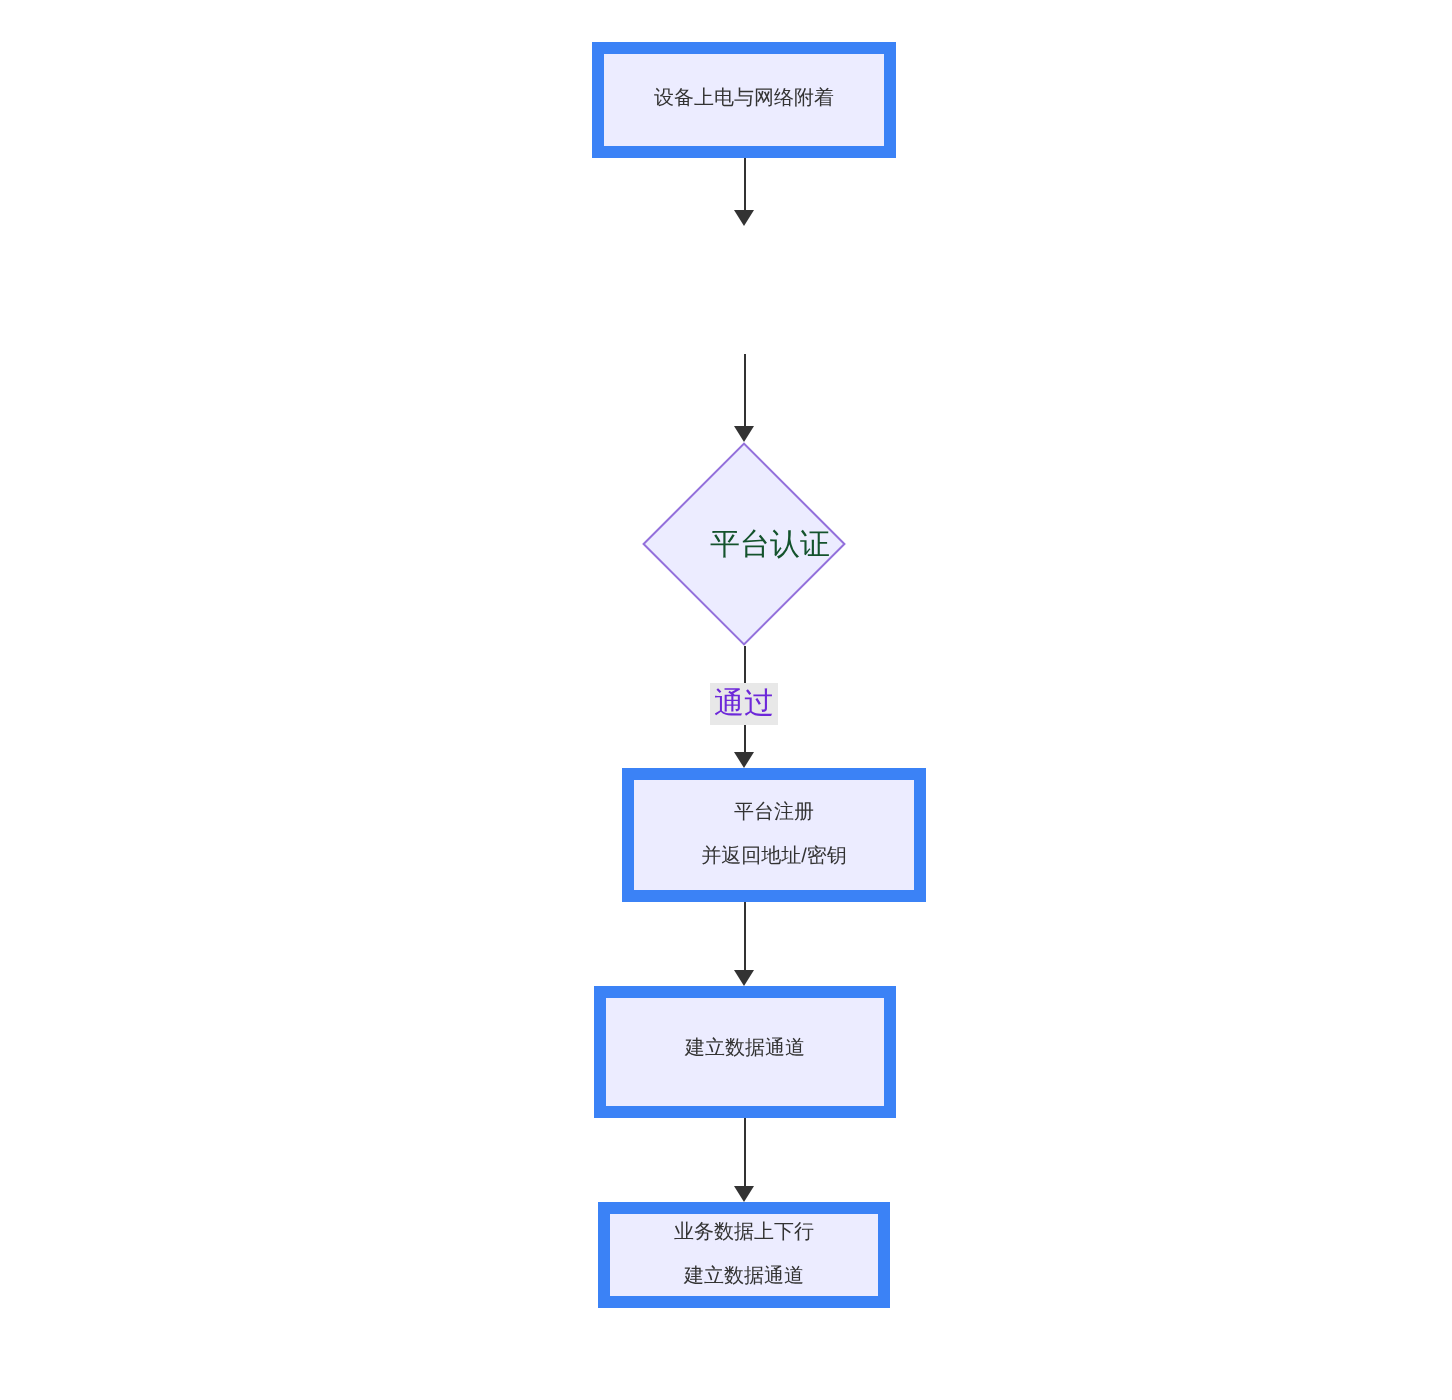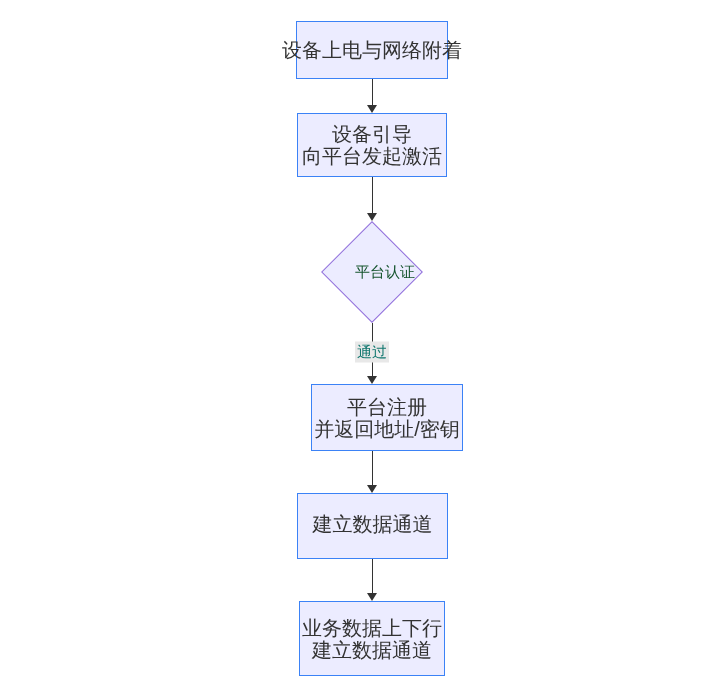--- a/index.html
+++ b/index.html
@@ -11,39 +11,39 @@
     position: relative;
     overflow: hidden;
   }
   .canvas {
     position: absolute;
     inset: 0;
   }
   .node {
     position: absolute;
     background: #ECECFF;
-    border: 1px solid #3b82f6;
+    border: 6px solid #3b82f6;
     color: #333333;
-    font-size: 20px;
+    font-size: 10px;
     line-height: 22px;
     display: flex;
     flex-direction: column;
     align-items: center;
     justify-content: center;
     text-align: center;
     box-sizing: border-box;
   }
   .node .line { white-space: nowrap; }
 
   
   .n1 { left: 296px; top: 21px;  width: 152px; height: 58px; }
   .n2 { left: 297px; top: 113px; width: 150px; height: 64px; }
   .n4 { left: 311px; top: 384px; width: 152px; height: 67px; }
   .n5 { left: 297px; top: 493px; width: 151px; height: 66px; font-family: Liberation Mono, monospace; }
-  .n6 { left: 299px; top: 601px; width: 146px; height: 75px; }
+  .n6 { left: 299px; top: 601px; width: 146px; height: 53px; }
 
   
   .diamond-wrap {
     position: absolute;
     left: 336px; top: 236px;
     width: 72px; height: 72px;
   }
   .diamond-shape {
     position: absolute;
     inset: 0;
@@ -92,44 +92,40 @@
   .e3 { top: 323px; height: 61px; }
   .e4 { top: 451px; height: 42px; }
   .e5 { top: 559px; height: 42px; }
 
   .edge-label {
     position: absolute;
     left: 372px;
     top: 352px;
     transform: translate(-50%, -50%);
     background: #e8e8e8;
-    color: #0f766e;
+    color: #6d28d9;
     font-size: 15px;
     padding: 1px 2px;
     white-space: nowrap;
   }
 </style>
 </head>
 <body>
 
 <div class="canvas">
 
   <div class="node n1">
     <div class="line">设备上电与网络附着</div>
   </div>
 
   <div class="edge e1">
     <div class="shaft"></div>
     <div class="head"></div>
   </div>
 
-  <div class="node n2">
-    <div class="line">设备引导</div>
-    <div class="line">向平台发起激活</div>
-  </div>
 
   <div class="edge e2">
     <div class="shaft"></div>
     <div class="head"></div>
   </div>
 
   <div class="diamond-wrap">
     <div class="diamond-shape"></div>
     <div class="diamond-label">平台认证</div>
   </div>

